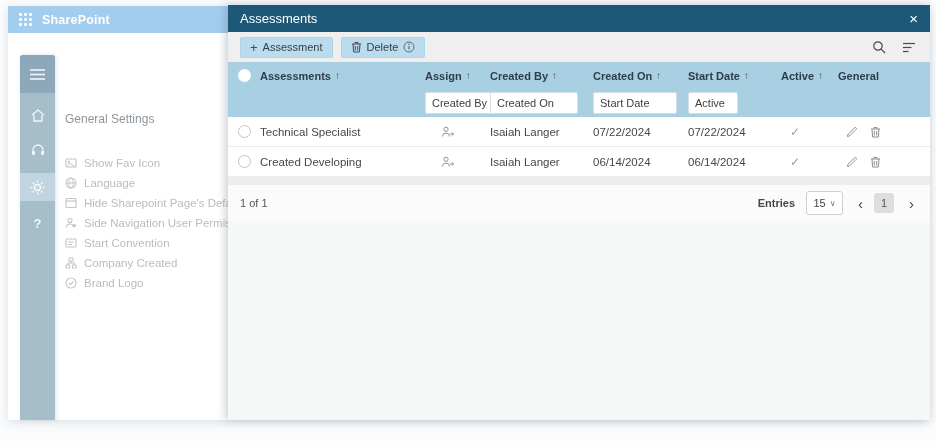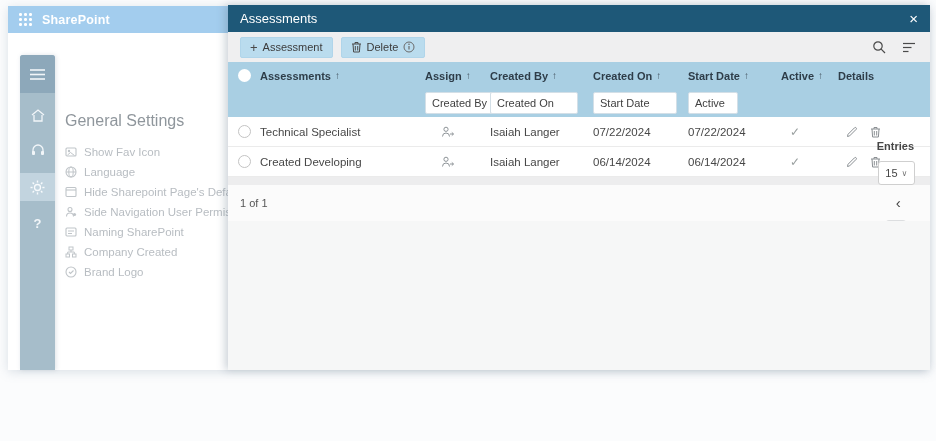--- a/index.html
+++ b/index.html
@@ -4,21 +4,21 @@
 <style>
   * { box-sizing: border-box; margin: 0; padding: 0; }
   html,body { width:936px; height:441px; }
   body {
     font-family: "Liberation Sans", sans-serif;
     background: #fbfcfd;
     position: relative;
     overflow: hidden;
   }
   .app-canvas {
-    position:absolute; left:8px; top:6px; width:922px; height:364px;
+    position:absolute; left:8px; top:6px; width:922px; height:414px;
     background:#ffffff;
     box-shadow: 0 2px 10px rgba(120,140,160,.25);
   }
   
   .topbar {
     position:absolute; left:0; top:0; right:0; height:27px;
     background:#a3cdee; display:flex; align-items:center;
   }
   .waffle { width:13px; height:13px; margin-left:11px;
     display:grid; grid-template-columns:repeat(3,1fr); gap:2px; }
@@ -34,21 +34,21 @@
   .rail-menu { width:100%; height:38px; background:#8da8ba; border-radius:3px 3px 0 0;
     display:flex; align-items:center; justify-content:center; }
   .rail-ic { width:100%; height:26px; display:flex; align-items:center; justify-content:center; color:#f2f6f9; }
   .rail-ic.active { background:#c2d4df; height:28px; }
   .rail-ic svg { display:block; }
   .rail-help { color:#f2f6f9; font-size:13px; font-weight:bold; }
   
   .settings {
     position:absolute; left:57px; top:106px; width:163px; overflow:hidden;
   }
-  .settings-title { font-size:16px; color:#8f969c; margin-bottom:12px; }
+  .settings-title { font-size:12px; color:#8f969c; margin-bottom:27px; }
   .settings-item { display:flex; align-items:center; gap:7px; height:20px;
     font-size:11.5px; color:#b8bdc2; white-space:nowrap; }
   .settings-item svg { flex:0 0 auto; }
   
   .modal {
     position:absolute; left:220px; top:-1px; right:0; bottom:0;
     background:#f6f7f7;
     box-shadow: -3px 0 8px rgba(90,110,130,.30);
     display:flex; flex-direction:column;
   }
@@ -103,21 +103,21 @@
   .td.first { padding-left:10px; gap:9px; }
   .row-radio { width:13px; height:13px; border-radius:50%; border:1px solid #c3c3c3;
     background:#fff; flex:0 0 auto; }
   .td.assign { padding-left:18px; color:#8e9498; }
   .td.active { padding-left:11px; color:#9aa0a0; font-size:12px; }
   .td.action { gap:12px; padding-left:10px; color:#8a8f93; }
   .table-end-strip { height:8px; background:#ededee; flex:0 0 auto; }
   
   .tfooter { height:36px; background:#fbfbfb; display:flex; align-items:center;
     padding:0 14px 0 12px; flex:0 0 auto; font-size:11px; color:#555; }
-  .pg-right { margin-left:auto; display:flex; align-items:center; gap:9px;flex-direction:column; }
+  .pg-right { margin-left:auto; display:flex; align-items:center; gap:9px; }
   .entries-label { font-weight:bold; color:#464646; margin-right:2px; }
   .entries-select { width:37px; height:24px; background:#fff; border:1px solid #cfcfcf;
     border-radius:3px; display:flex; align-items:center; justify-content:center; gap:4px;
     font-size:11px; color:#444; }
   .entries-select .caret { font-size:8px; color:#777; }
   .pg-chev { font-size:15px; color:#444; padding:0 2px; margin-left:4px; }
   .pg-num { width:20px; height:20px; background:#dcdee0; border-radius:3px;
     display:flex; align-items:center; justify-content:center; font-size:11px; color:#555; }
   .modal-body-rest { flex:1 1 auto; background:#f6f7f7; }
 </style>
@@ -217,21 +217,21 @@
           <circle cx="9.5" cy="8.5" r="1.6" fill="#c0c5c9"></circle>
         </svg>
       <span>Side Navigation User Permission</span>
     </div>
     <div class="settings-item">
       <svg width="12" height="12" viewBox="0 0 12 12">
           <rect x="1" y="2" width="10" height="8" rx="1" fill="none" stroke="#c0c5c9" stroke-width="1.1"></rect>
           <line x1="3" y1="5" x2="9" y2="5" stroke="#c0c5c9" stroke-width="1"></line>
           <line x1="3" y1="7.5" x2="7" y2="7.5" stroke="#c0c5c9" stroke-width="1"></line>
         </svg>
-      <span>Naming SharePoint</span>
+      <span>Start Convention</span>
     </div>
     <div class="settings-item">
       <svg width="12" height="12" viewBox="0 0 12 12">
           <rect x="4" y="1" width="4" height="3" fill="none" stroke="#c0c5c9" stroke-width="1"></rect>
           <rect x="1" y="8" width="3.5" height="3" fill="none" stroke="#c0c5c9" stroke-width="1"></rect>
           <rect x="7.5" y="8" width="3.5" height="3" fill="none" stroke="#c0c5c9" stroke-width="1"></rect>
           <path d="M6 4 V6 M2.7 8 V6 H9.3 V8" fill="none" stroke="#c0c5c9" stroke-width="1"></path>
         </svg>
       <span>Company Created</span>
     </div>
@@ -302,21 +302,21 @@
       </div>
       <div class="th">
         <span>Start Date</span>
         <span class="arrow">↑</span>
       </div>
       <div class="th">
         <span>Active</span>
         <span class="arrow">↑</span>
       </div>
       <div class="th">
-        <span>Details</span>
+        <span>General</span>
       </div>
     </div>
 
     <div class="tfilter grid-row">
       <div class="fcell"></div>
       <div class="fcell cb"><input placeholder="Created By" style=""></div>
       <div class="fcell co"><input placeholder="Created On" style=""></div>
       <div class="fcell sd"><input placeholder="Start Date" style=""></div>
       <div class="fcell ac"><input placeholder="Active" style=""></div>
       <div class="fcell"></div>

